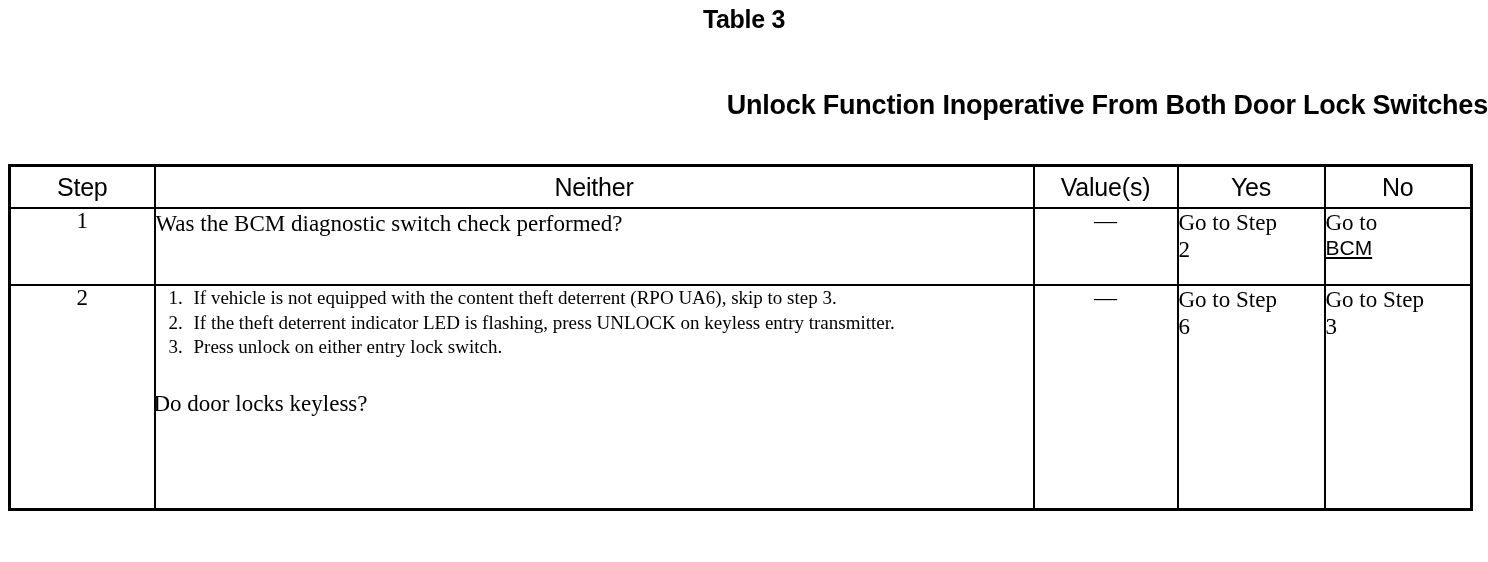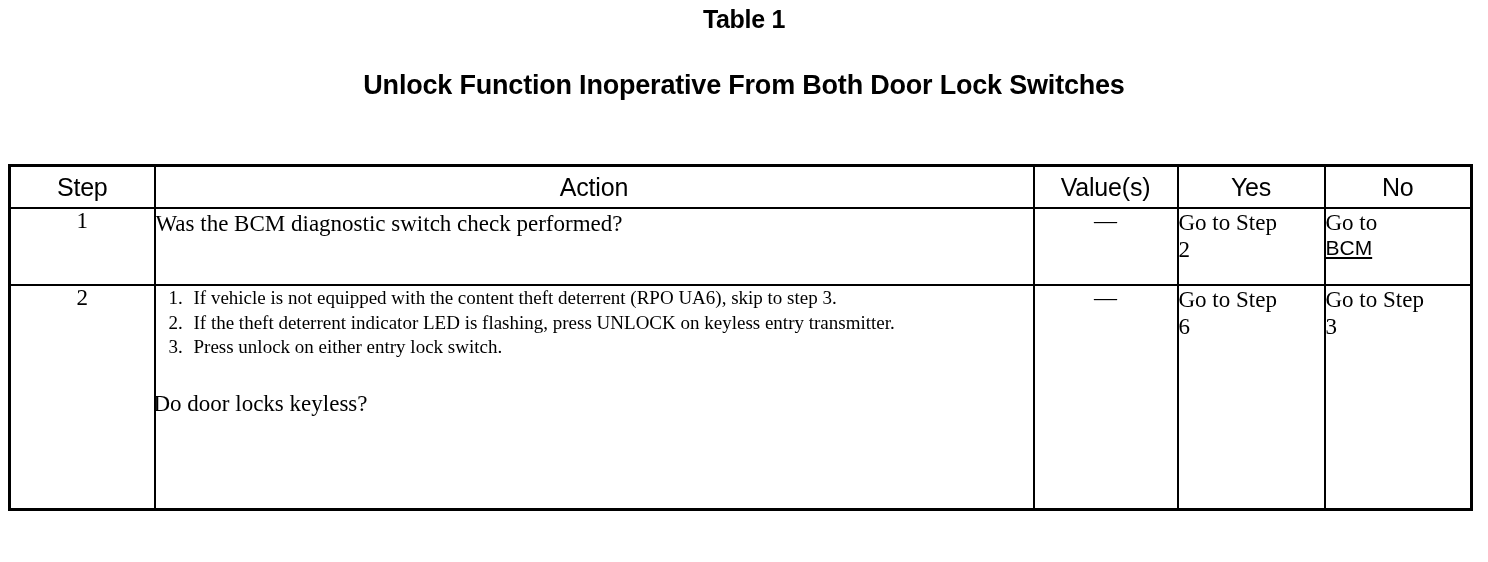--- a/index.html
+++ b/index.html
@@ -32,21 +32,22 @@
     letter-spacing: -0.3px;
     line-height: 1;
     margin-top: 7px;
   }
   .table-subtitle {
     font-family: "Liberation Sans Narrow", "Liberation Sans", "DejaVu Sans", sans-serif;
     font-weight: bold;
     font-size: 27px;
     letter-spacing: -0.2px;
     line-height: 1;
-    margin-top: 40px;
+    margin-top: 60px;
+    text-align: right;
   }
 
   
   .table-wrap {
     position: absolute;
     left: 8px;
     top: 164px;
     width: 1462px;
   }
   table.diag {
@@ -143,37 +144,37 @@
     margin-top: 30px;
     margin-left: -2px;
     font-size: 23px;
     line-height: 1.2;
   }
 </style>
 </head>
 <body>
 
 <div class="title-block">
-  <div class="table-title">Table 1</div>
+  <div class="table-title">Table 3</div>
   <div class="table-subtitle">Unlock Function Inoperative From Both Door Lock Switches</div>
 </div>
 
 <div class="table-wrap">
   <table class="diag">
     <colgroup>
       <col class="c-step">
       <col class="c-action">
       <col class="c-value">
       <col class="c-yes">
       <col class="c-no">
     </colgroup>
     <thead>
       <tr class="hdr-row">
         <th>Step</th>
-        <th>Action</th>
+        <th>Neither</th>
         <th>Value(s)</th>
         <th>Yes</th>
         <th>No</th>
       </tr>
     </thead>
     <tbody>
 
       <tr class="row-1">
         <td class="step-cell">1</td>
         <td class="action-cell">Was the BCM diagnostic switch check performed?</td>

